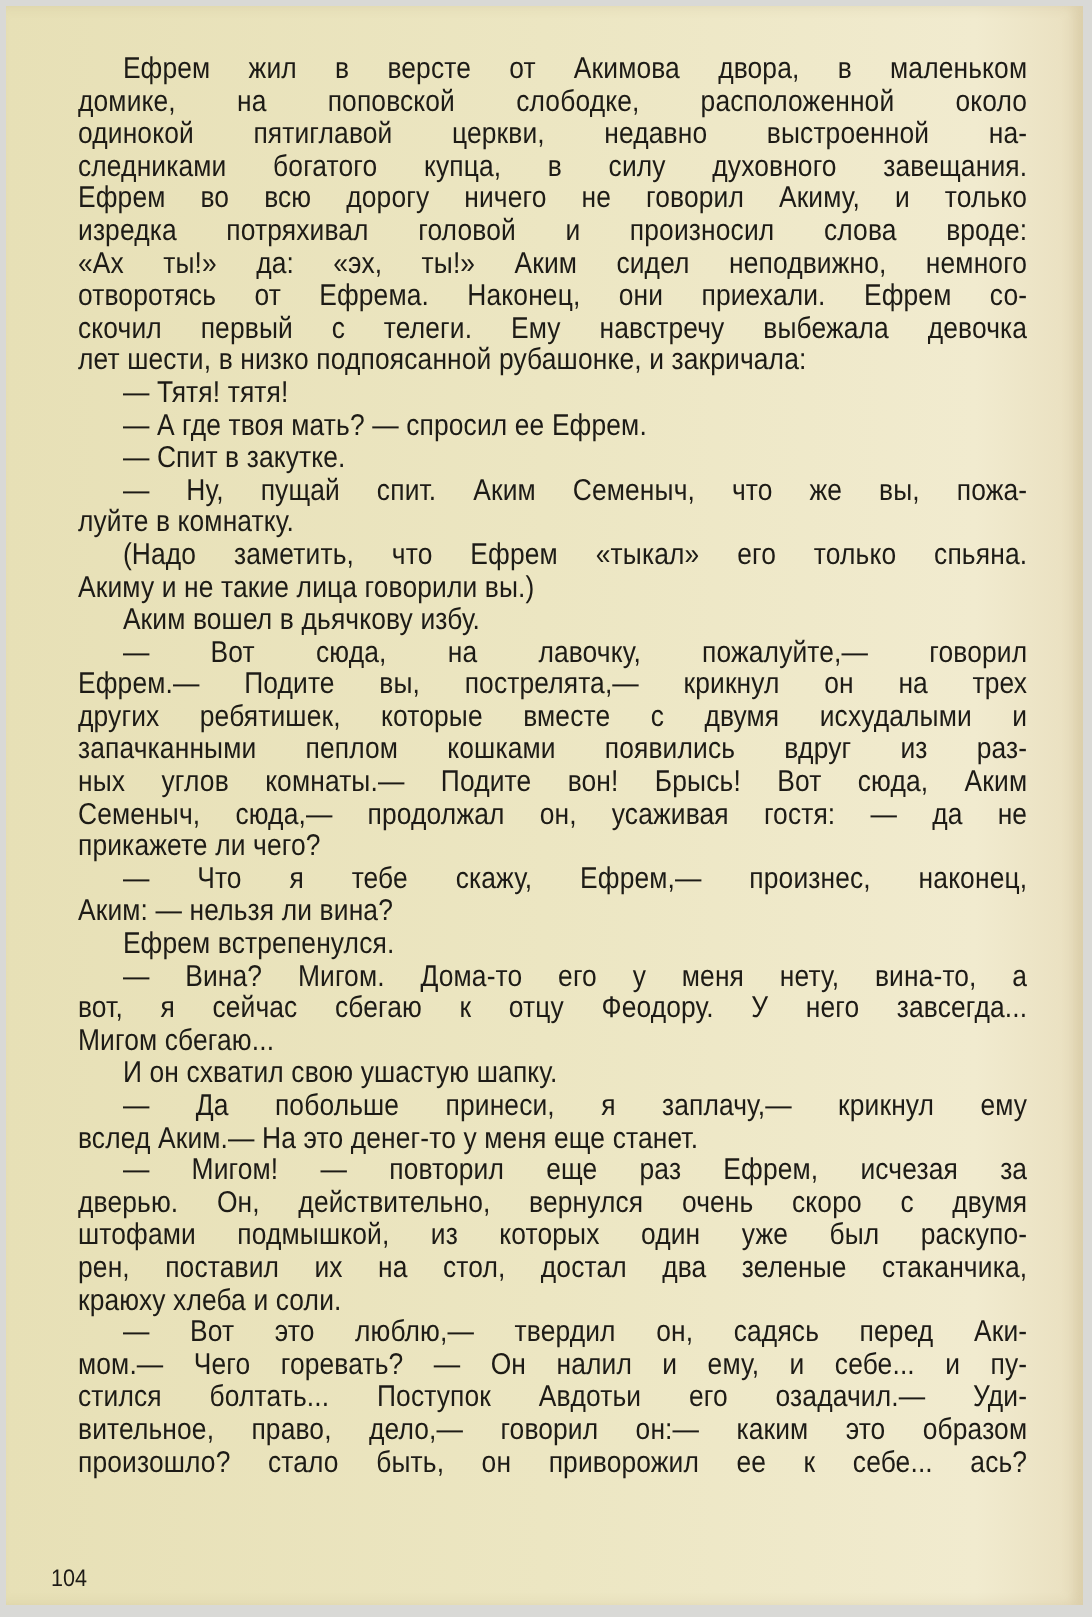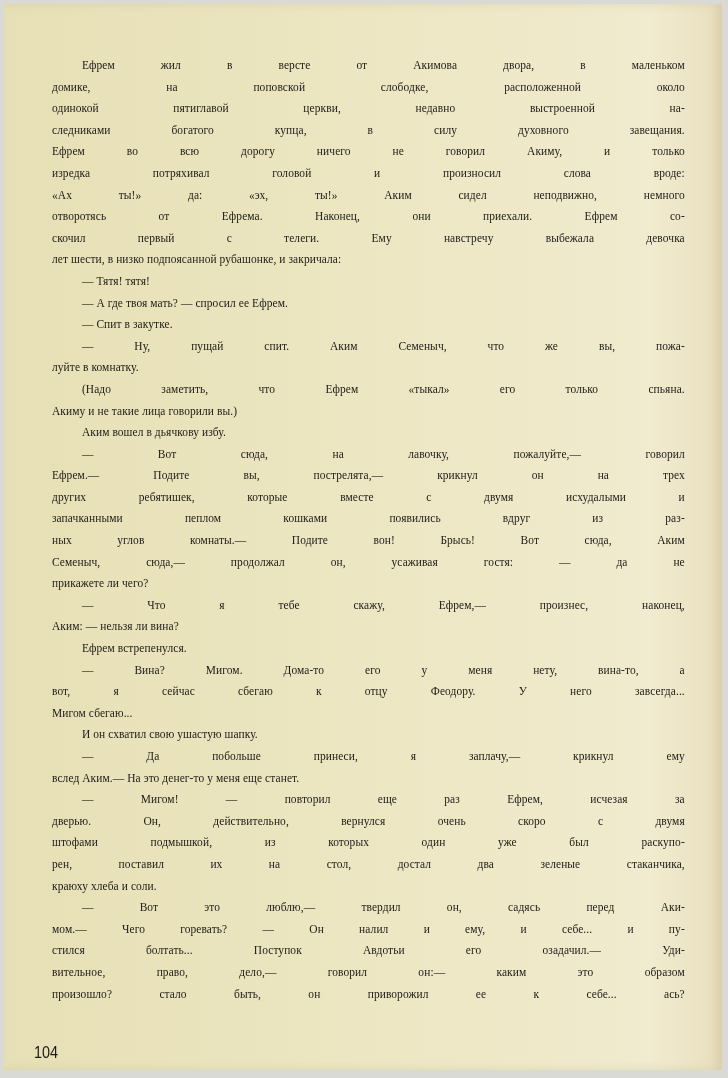--- a/index.html
+++ b/index.html
@@ -7,23 +7,23 @@
     width: 728px; height: 1078px; overflow: hidden;
     background: #d9d9d6;
     font-family: "Liberation Serif", "DejaVu Serif", serif;
   }
   .page {
     position: absolute; left: 4px; top: 4px; width: 718px; height: 1066px;
     background: linear-gradient(90deg, #e7e0b6 0%, #ece6c2 50%, #f1ebcf 90%, #e9dfbf 100%);
     box-shadow: inset -6px 0 8px rgba(180,160,110,0.25);
   }
   .text {
-    position: absolute; left: 48px; top: 50px; width: 633px;
-    font-family: Liberation Serif, serif;
-    font-size: 13px; line-height: 21.6px; color: #1d1b16;
+    position: absolute; left: 48px; top: 32px; width: 633px;
+    font-family: Liberation Sans, sans-serif;
+    font-size: 20px; line-height: 21.6px; color: #1d1b16;
     letter-spacing: 0.1px;
   }
   .line { display: block; white-space: nowrap; text-align: justify; text-align-last: justify; height: 21.6px; transform: scaleX(0.88); transform-origin: left; width: 113.6%; }
   .line.last { text-align-last: left; }
   .line.indent { padding-left: 34px; box-sizing: border-box; }
   .page-number {
     position: absolute; left: 30px; top: 1040px;
     font-family: "Liberation Sans", sans-serif; font-size: 16px; color: #1d1b16;
     transform: scaleX(0.9); transform-origin: left;
   }

